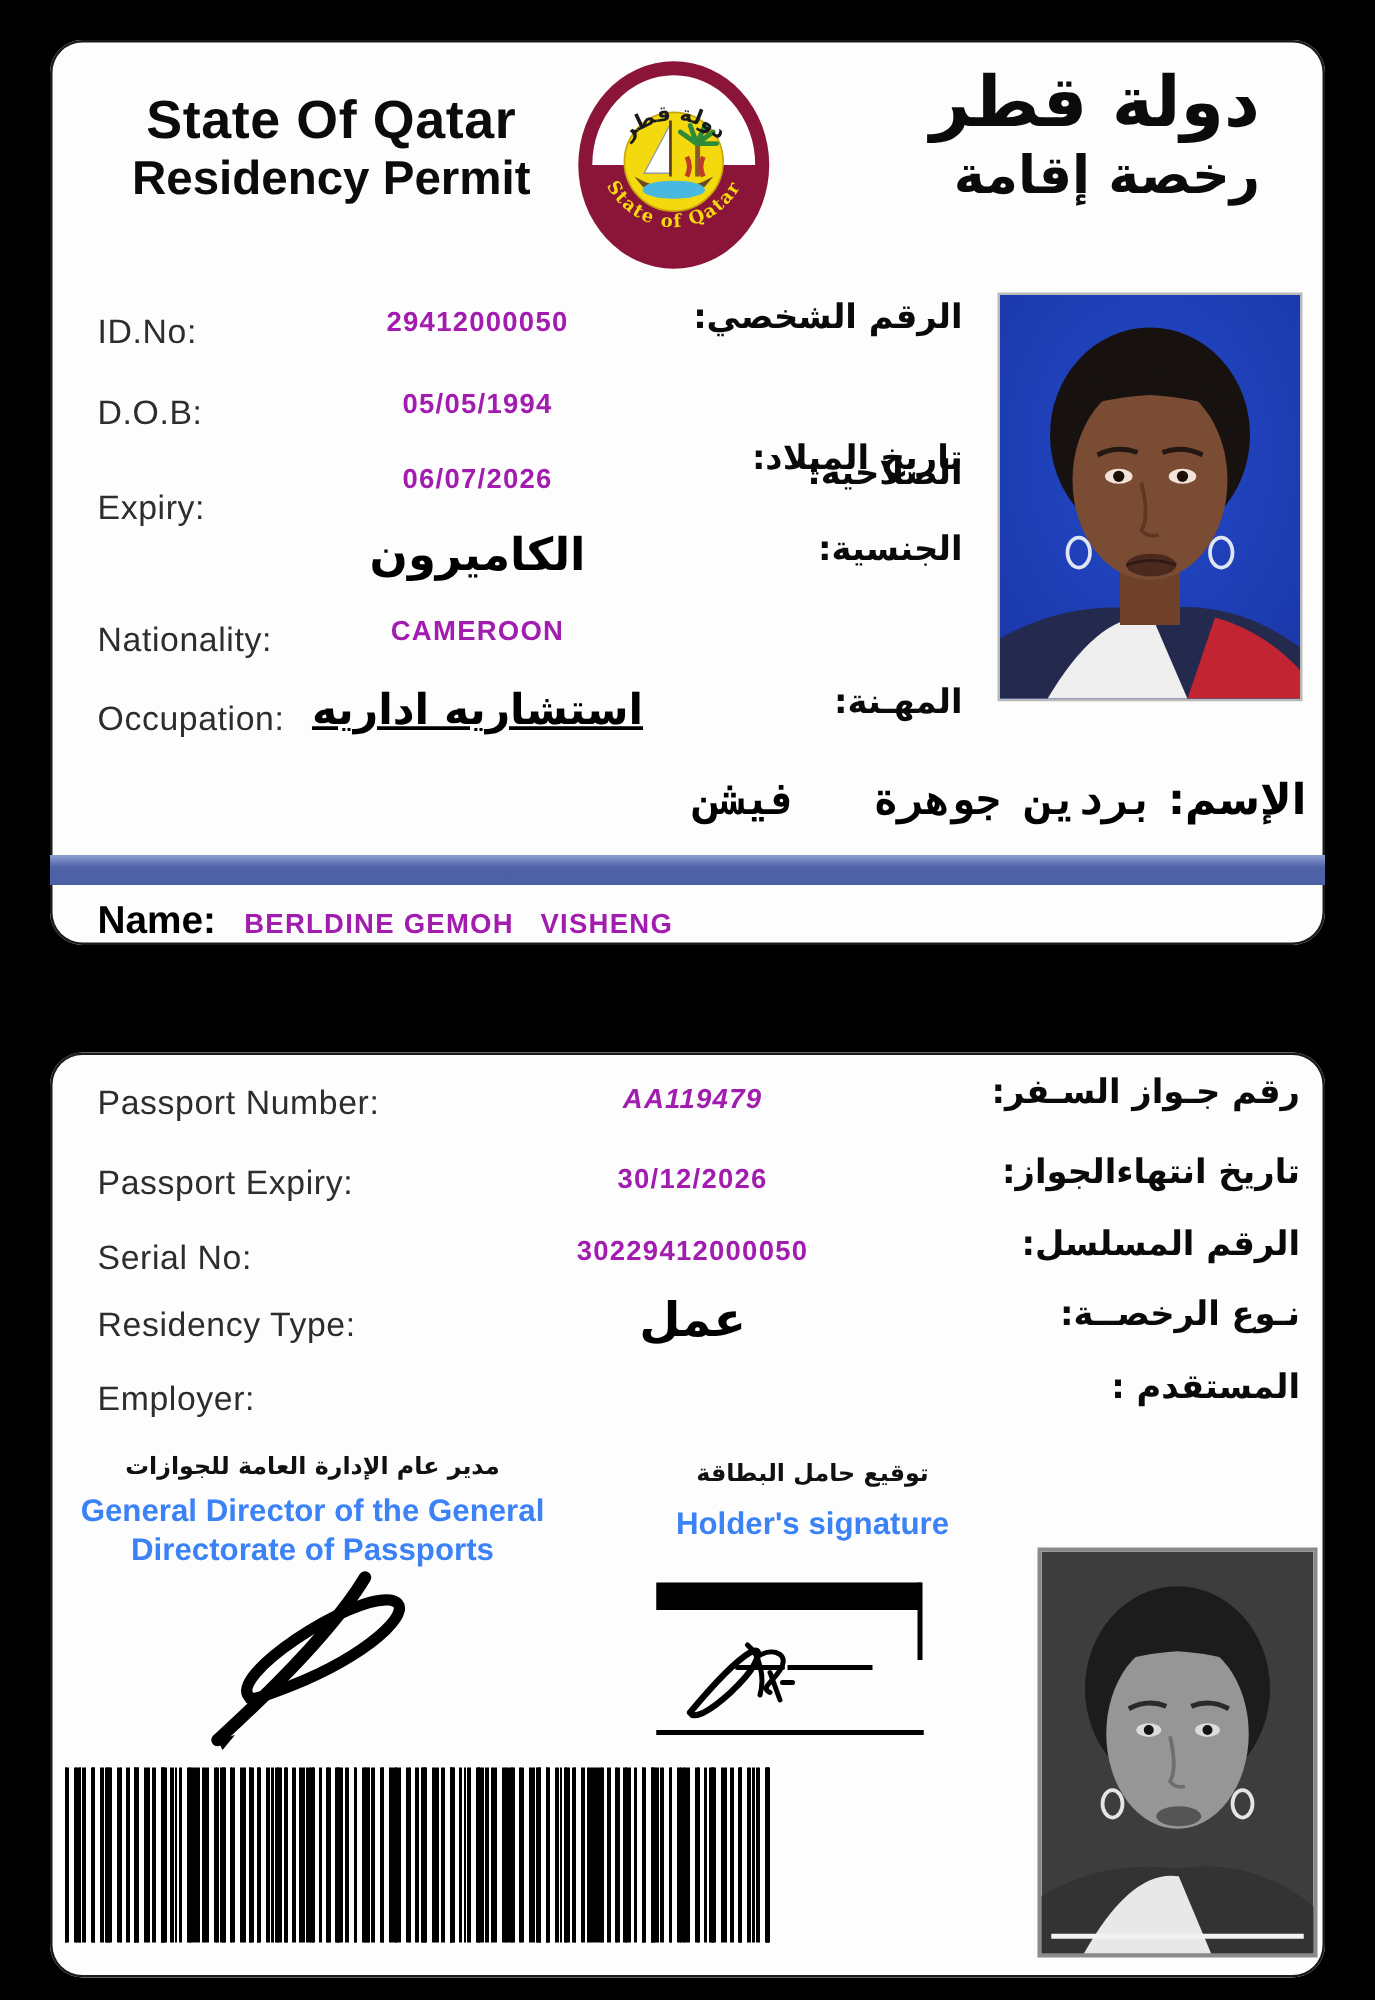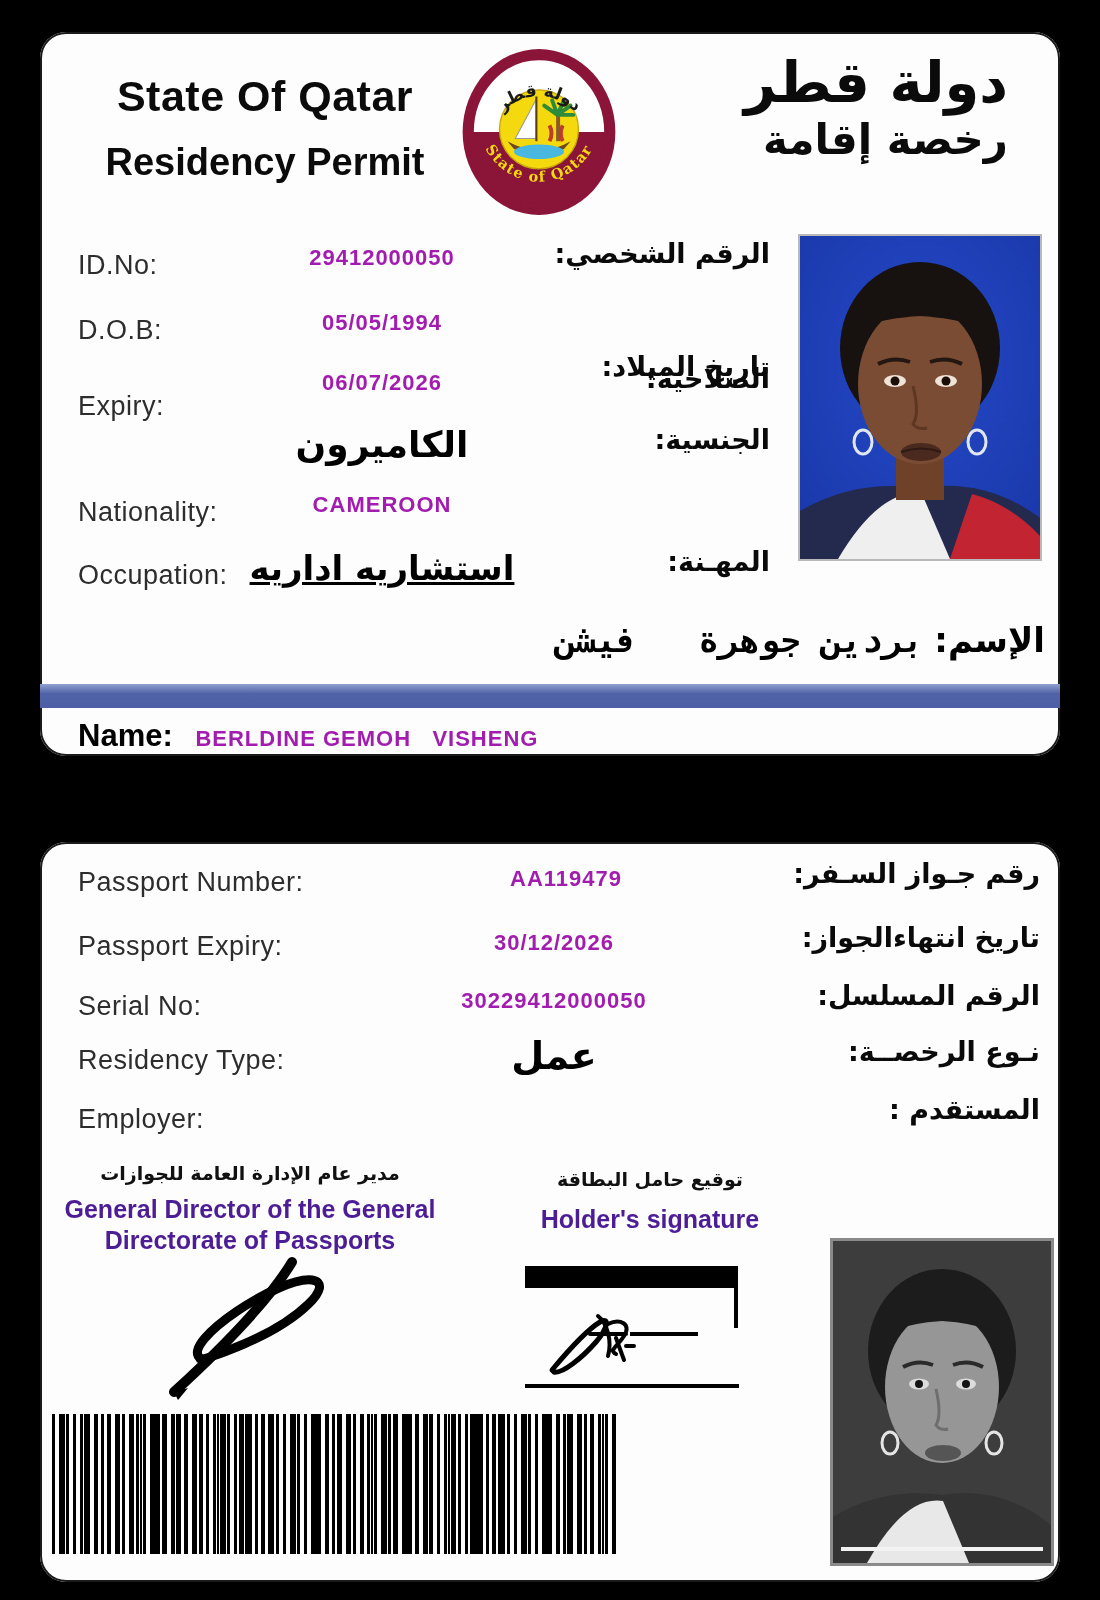--- a/index.html
+++ b/index.html
@@ -12,31 +12,31 @@
   .abs{position:absolute;}
   .en-label{font-size:27px;color:#2d2d2d;letter-spacing:.5px;}
   .value{font-size:22px;font-weight:bold;color:#a21caf;letter-spacing:1px;white-space:pre;}
   .ar{font-family:"DejaVu Sans",sans-serif;direction:rtl;unicode-bidi:isolate;}
   .ar-label{font-size:27px;font-weight:bold;color:#0a0a0a;text-align:right;}
   .ar-value{font-size:31px;font-weight:bold;color:#000;white-space:pre;}
   .center{text-align:center;}
   
   .title-en{width:370px;text-align:center;color:#0b0b0b;}
   .title-en .l1{font-size:43px;font-weight:bold;letter-spacing:.5px;}
-  .title-en .l2{font-size:38px;font-weight:bold;margin-top:20px;}
+  .title-en .l2{font-size:38px;font-weight:bold;margin-top:1px;}
   .title-ar{right:52px;text-align:right;color:#0b0b0b;}
   .title-ar .l1{font-size:56px;font-weight:bold;line-height:1.05;}
   .title-ar .l2{font-size:42px;font-weight:bold;margin-top:2px;}
   
   .blue-band{left:0;right:0;height:24px;background:linear-gradient(180deg,#8fa0cf 0,#5063a8 40%,#4c5fa4 100%);}
   
   .photo-frame{overflow:hidden;}
   
   .sig-ar{font-size:19px;font-weight:bold;color:#111;text-align:center;}
-  .sig-en{font-size:25px;font-weight:bold;color:#4c1d95;text-align:center;line-height:1.25;}
+  .sig-en{font-size:25px;font-weight:bold;color:#3b82f6;text-align:center;line-height:1.25;}
   .redact-bar{background:#000;}
   .hline{background:#000;}
   
   .barcode{
     background:
       repeating-linear-gradient(90deg,#000 0 3px,transparent 3px 7px),
       repeating-linear-gradient(90deg,#000 0 2px,transparent 2px 11px),
       repeating-linear-gradient(90deg,transparent 0 9px,#000 9px 13px,transparent 13px 23px);
   }
 </style>
@@ -143,21 +143,21 @@
 
     <div class="abs" style="left:38px;top:686px;font-size:31px;font-weight:bold;color:#000;">
       <span>Name:</span>
       <span class="value" style="margin-left:14px;">BERLDINE GEMOH   VISHENG</span>
     </div>
   </div>
 
   <div id="back-card" class="card">
 
     <div class="abs en-label" style="left:38px;top:25px;">Passport Number:</div>
-    <div class="abs value center" style="left:246px;top:24px;width:560px;">AA119479</div>
+    <div class="abs value center" style="left:234px;top:24px;width:560px;font-style:italic;">AA119479</div>
     <div class="abs ar ar-label" style="right:20px;top:16px;width:300px;">رقم جـواز السـفر:</div>
 
     <div class="abs en-label" style="left:38px;top:89px;">Passport Expiry:</div>
     <div class="abs value center" style="left:234px;top:88px;width:560px;">30/12/2026</div>
     <div class="abs ar ar-label" style="right:20px;top:80px;width:300px;">تاريخ انتهاءالجواز:</div>
 
     <div class="abs en-label" style="left:38px;top:149px;">Serial No:</div>
     <div class="abs value center" style="left:234px;top:146px;width:560px;">30229412000050</div>
     <div class="abs ar ar-label" style="right:20px;top:138px;width:300px;">الرقم المسلسل:</div>
 

